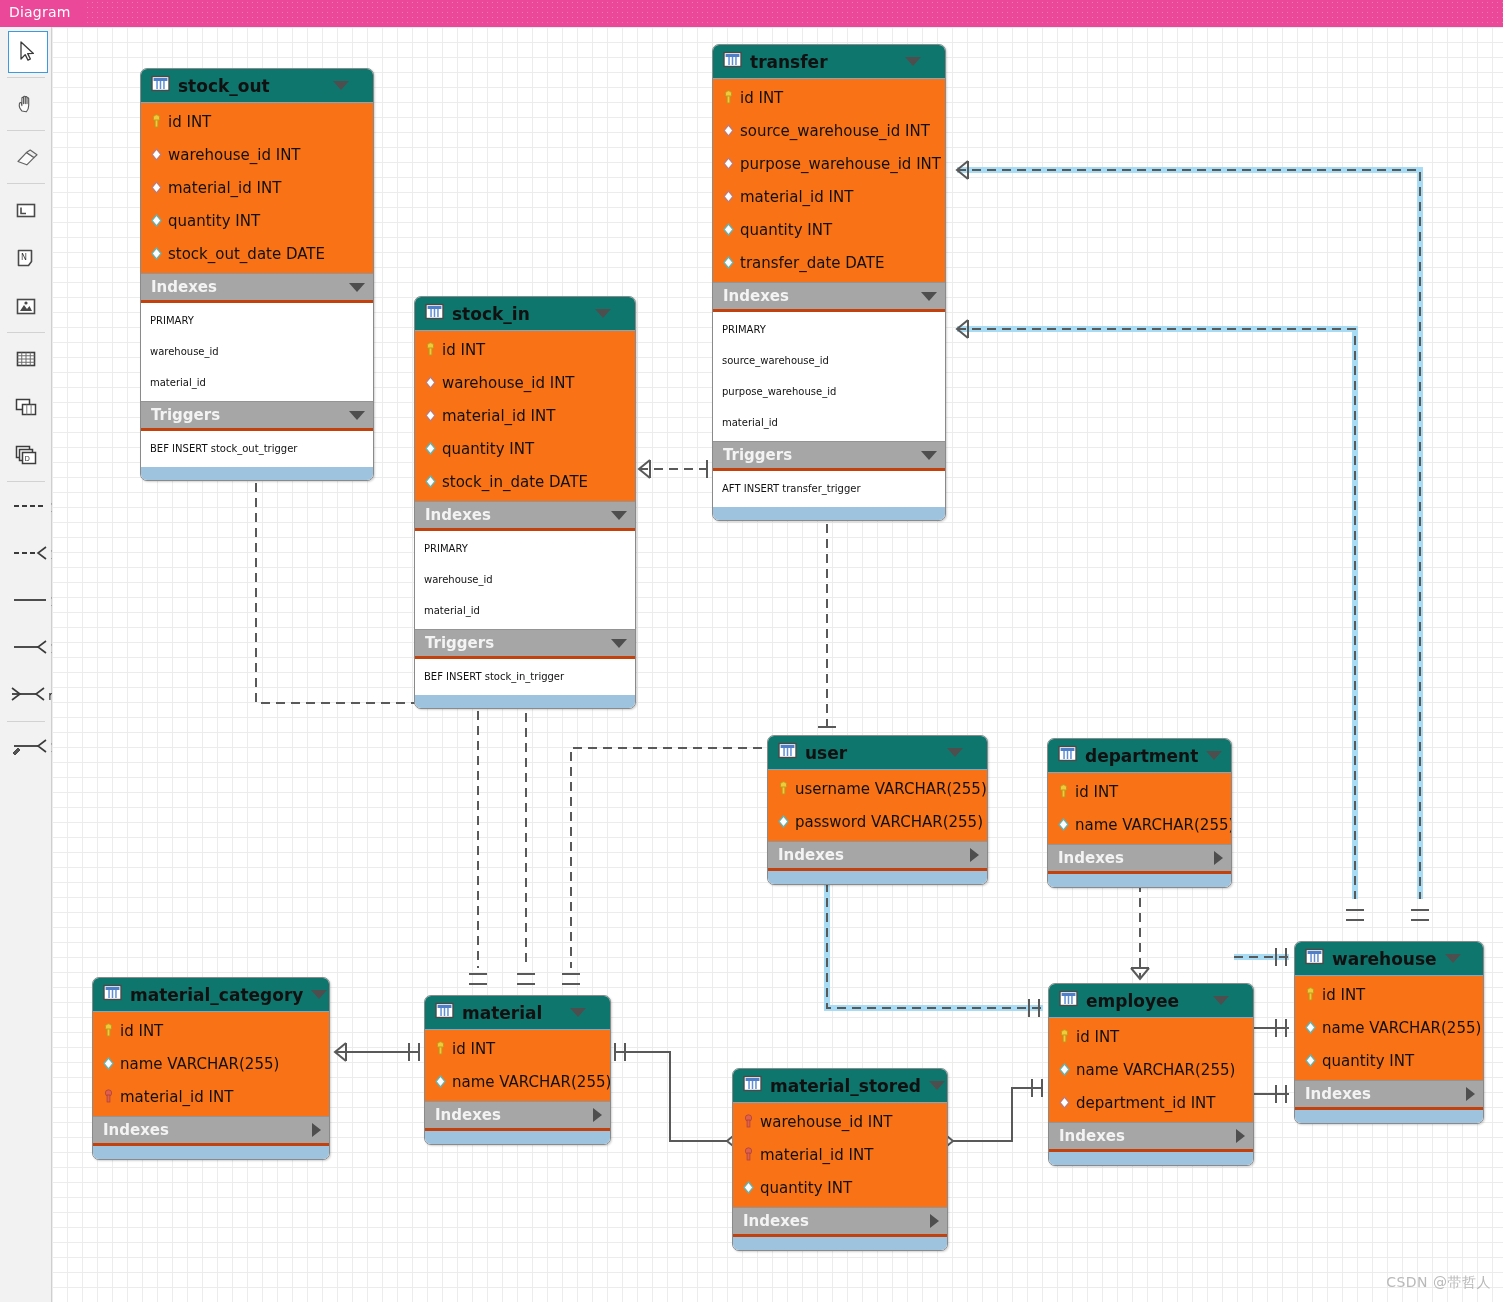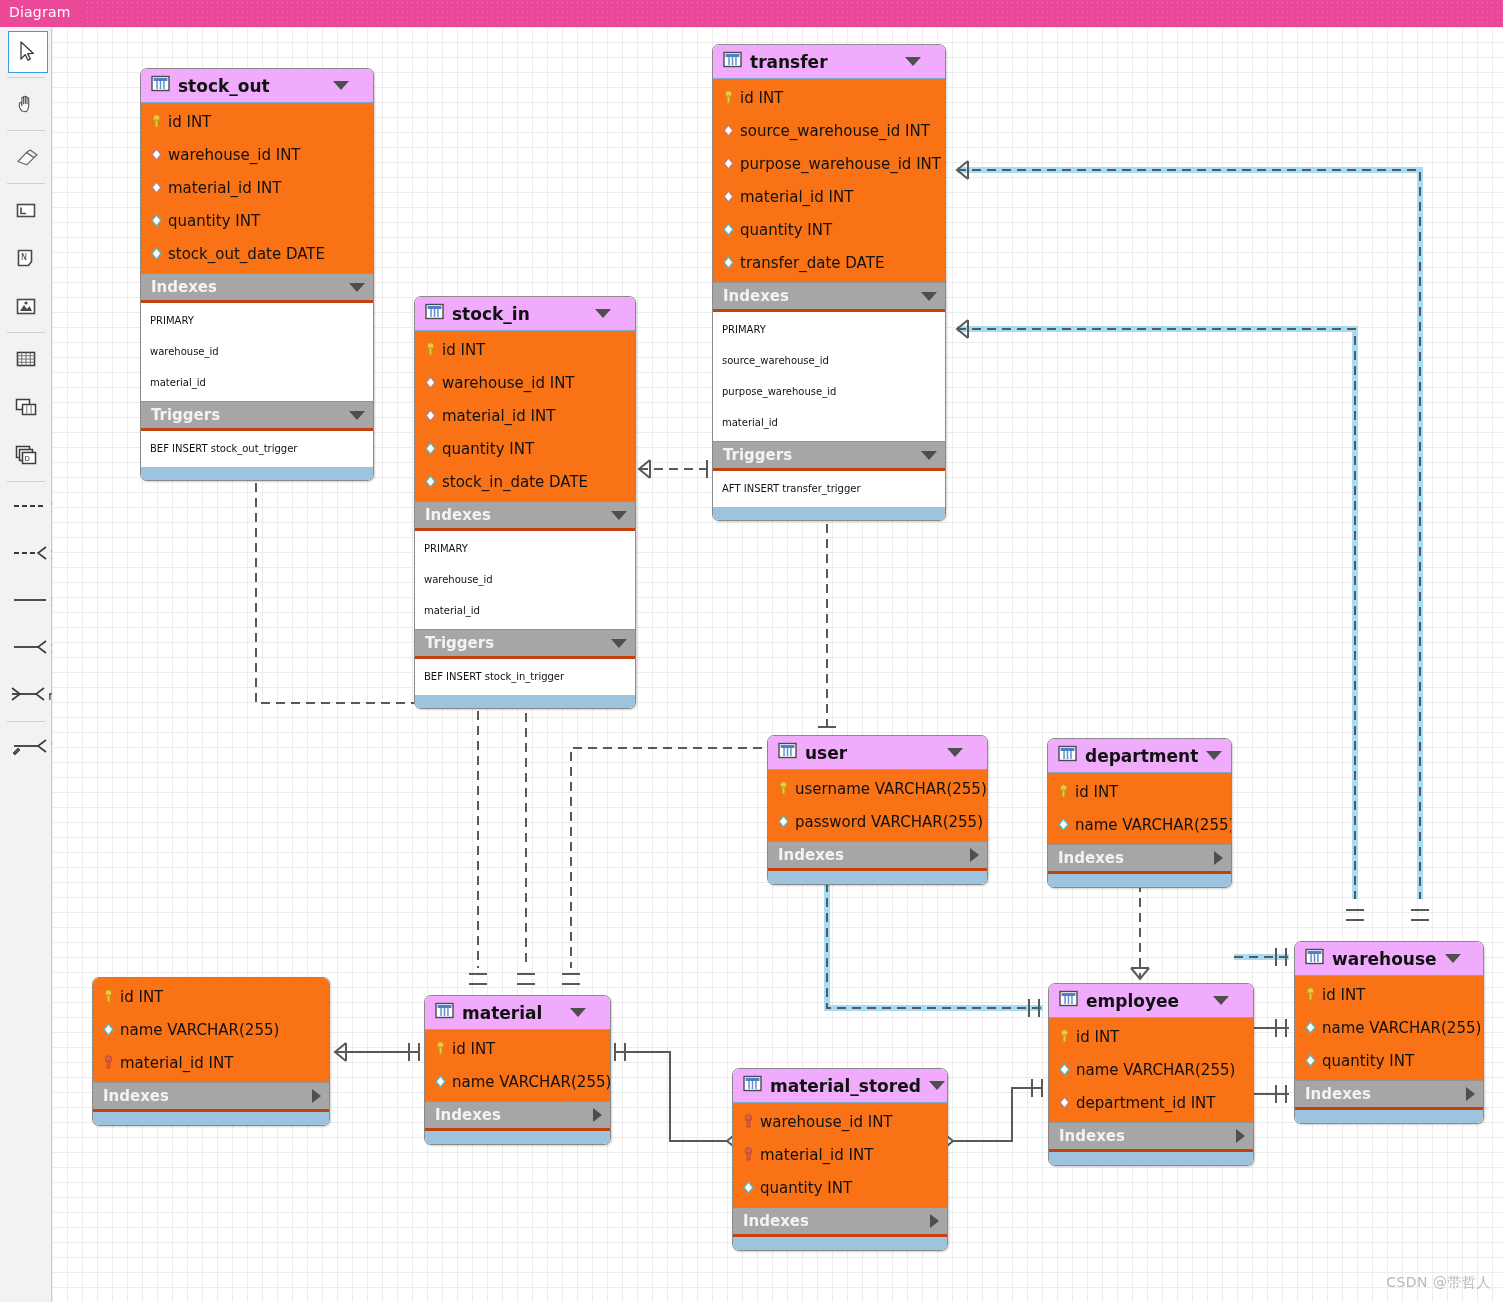--- a/index.html
+++ b/index.html
@@ -75,21 +75,21 @@
   .tbl{
     position:absolute;
     background:#ffffff;
     border:1px solid #8a8a8a;
     border-radius:7px;
     box-shadow:1px 1px 2px rgba(0,0,0,.18);
     overflow:hidden;
     font-family:"DejaVu Sans", sans-serif;
   }
   .tbl-title{
-    height:34px; background:#f0abfc;
+    height:34px; background:#0f766e;
     display:flex; align-items:center; gap:8px;
     padding:0 24px 0 10px;
     border-bottom:1px solid #7fa8c6;
   }
   .tbl-title .tname{
     font-weight:bold; font-size:17px; color:#111; flex:1 1 auto;
     white-space:nowrap;
   }
   .tblicon{ width:19px; height:17px; flex:0 0 auto; }
   .caret{ width:0;height:0;flex:0 0 auto;
@@ -632,20 +632,31 @@
           <span>name VARCHAR(255)</span>
         </div>
       </div>
       <div class="sec">
         <span class="slabel">Indexes</span>
         <span class="caret-right"></span>
       </div>
       <div class="foot"></div>
     </div>
     <div class="tbl" style="left: 40px; top: 950px; width: 238px;">
+      <div class="tbl-title">
+        <span><svg width="19" height="17" viewBox="0 0 19 17" class="tblicon">
+            <rect x="1" y="1.5" width="17" height="14" fill="#ffffff" stroke="#4a4a4a" stroke-width="1.4"></rect>
+            <rect x="2.6" y="3" width="13.8" height="3" fill="#4f7fc6"></rect>
+            <line x1="6.050000000000001" y1="6" x2="6.050000000000001" y2="14" stroke="#5f8fd6" stroke-width="1.5"></line>
+            <line x1="9.5" y1="6" x2="9.5" y2="14" stroke="#5f8fd6" stroke-width="1.5"></line>
+            <line x1="12.950000000000001" y1="6" x2="12.950000000000001" y2="14" stroke="#5f8fd6" stroke-width="1.5"></line>
+          </svg></span>
+        <span class="tname">material_category</span>
+        <span class="caret"></span>
+      </div>
       <div class="cols">
         <div class="col">
           <span>
             <svg width="13" height="15" viewBox="0 0 13 15" class="g">
               <circle cx="6.5" cy="4" r="3.2" fill="#f2c83c" stroke="#b99a18" stroke-width=".9"></circle>
               <rect x="5.1" y="6" width="2.8" height="7" fill="#f2c83c" stroke="#b99a18" stroke-width=".9"></rect>
             </svg>
           </span>
           <span>id INT</span>
         </div>

